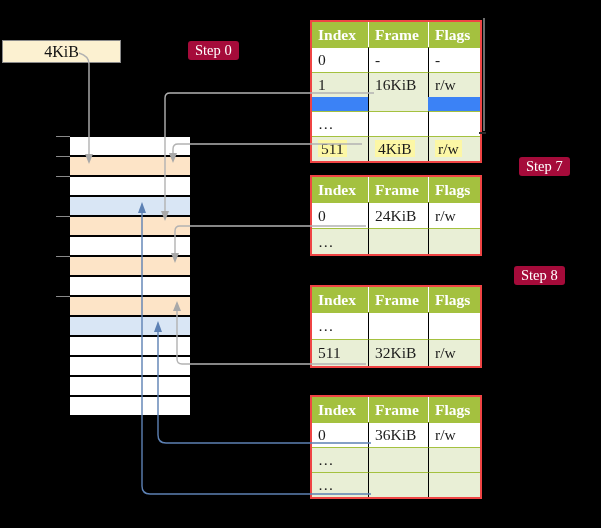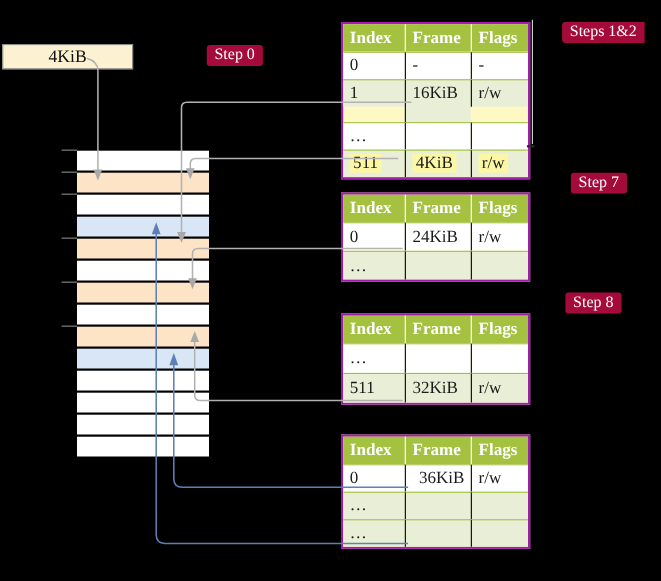--- a/index.html
+++ b/index.html
@@ -26,21 +26,21 @@
   
   #memory-column{position:absolute;left:70px;top:137px;width:120px;}
   .mrow{width:120px;height:18px;margin-bottom:2px;}
   .mrow.white{background:#ffffff;}
   .mrow.orange{background:#fde4c7;}
   .mrow.blue{background:#d9e6f5;}
   .tick{position:absolute;left:56px;width:14px;height:1px;background:#8a8a8a;}
   
   .pt-table{
     position:absolute;left:310px;width:168px;
-    border:2px solid #a21caf;background:#fef9c3;
+    border:2px solid #ef4444;background:#3b82f6;
   }
   .pt-row{display:flex;width:168px;}
   .pt-row .cell{
     box-sizing:border-box;padding-left:6px;font-size:15.5px;color:#1a1a1a;
     overflow:hidden;white-space:nowrap;
   }
   .pt-row .c0{width:56px;}
   .pt-row .c1{width:60px;}
   .pt-row .c2{width:52px;}
   .pt-row.head .cell{
@@ -63,21 +63,20 @@
 </head>
 <body>
 
 <div id="figure">
 
   <div id="kib-box">
     <span>4KiB</span>
   </div>
 
   <span class="step-label" id="label-step0">Step 0</span>
-  <span class="step-label" id="label-steps12">Steps 1&amp;2</span>
   <span class="step-label" id="label-step3">Step 7</span>
   <span class="step-label" id="label-step4">Step 8</span>
 
   <div id="memory-column">
       <div class="mrow white"></div>
       <div class="mrow orange"></div>
       <div class="mrow white"></div>
       <div class="mrow blue"></div>
       <div class="mrow orange"></div>
       <div class="mrow white"></div>
@@ -161,21 +160,21 @@
       </div>
     </div>
   <div class="pt-table" id="pt-3" style="top:395px;">
       <div class="pt-row head">
         <div class="cell c0">Index</div>
         <div class="cell c1">Frame</div>
         <div class="cell c2">Flags</div>
       </div>
       <div class="pt-row body">
         <div class="cell c0" style="height: 25px; line-height: 24px;">0</div>
-        <div class="cell c1" style="height: 25px; line-height: 24px; text-align: center;">36KiB</div>
+        <div class="cell c1" style="height: 25px; line-height: 24px;">36KiB</div>
         <div class="cell c2" style="height: 25px; line-height: 24px;">r/w</div>
       </div>
       <div class="pt-row body shaded">
         <div class="cell c0" style="height: 25px; line-height: 24px;">…</div>
         <div class="cell c1" style="height: 25px; line-height: 24px;"></div>
         <div class="cell c2" style="height: 25px; line-height: 24px;"></div>
       </div>
       <div class="pt-row body shaded">
         <div class="cell c0" style="height: 25px; line-height: 24px;">…</div>
         <div class="cell c1" style="height: 25px; line-height: 24px;"></div>

